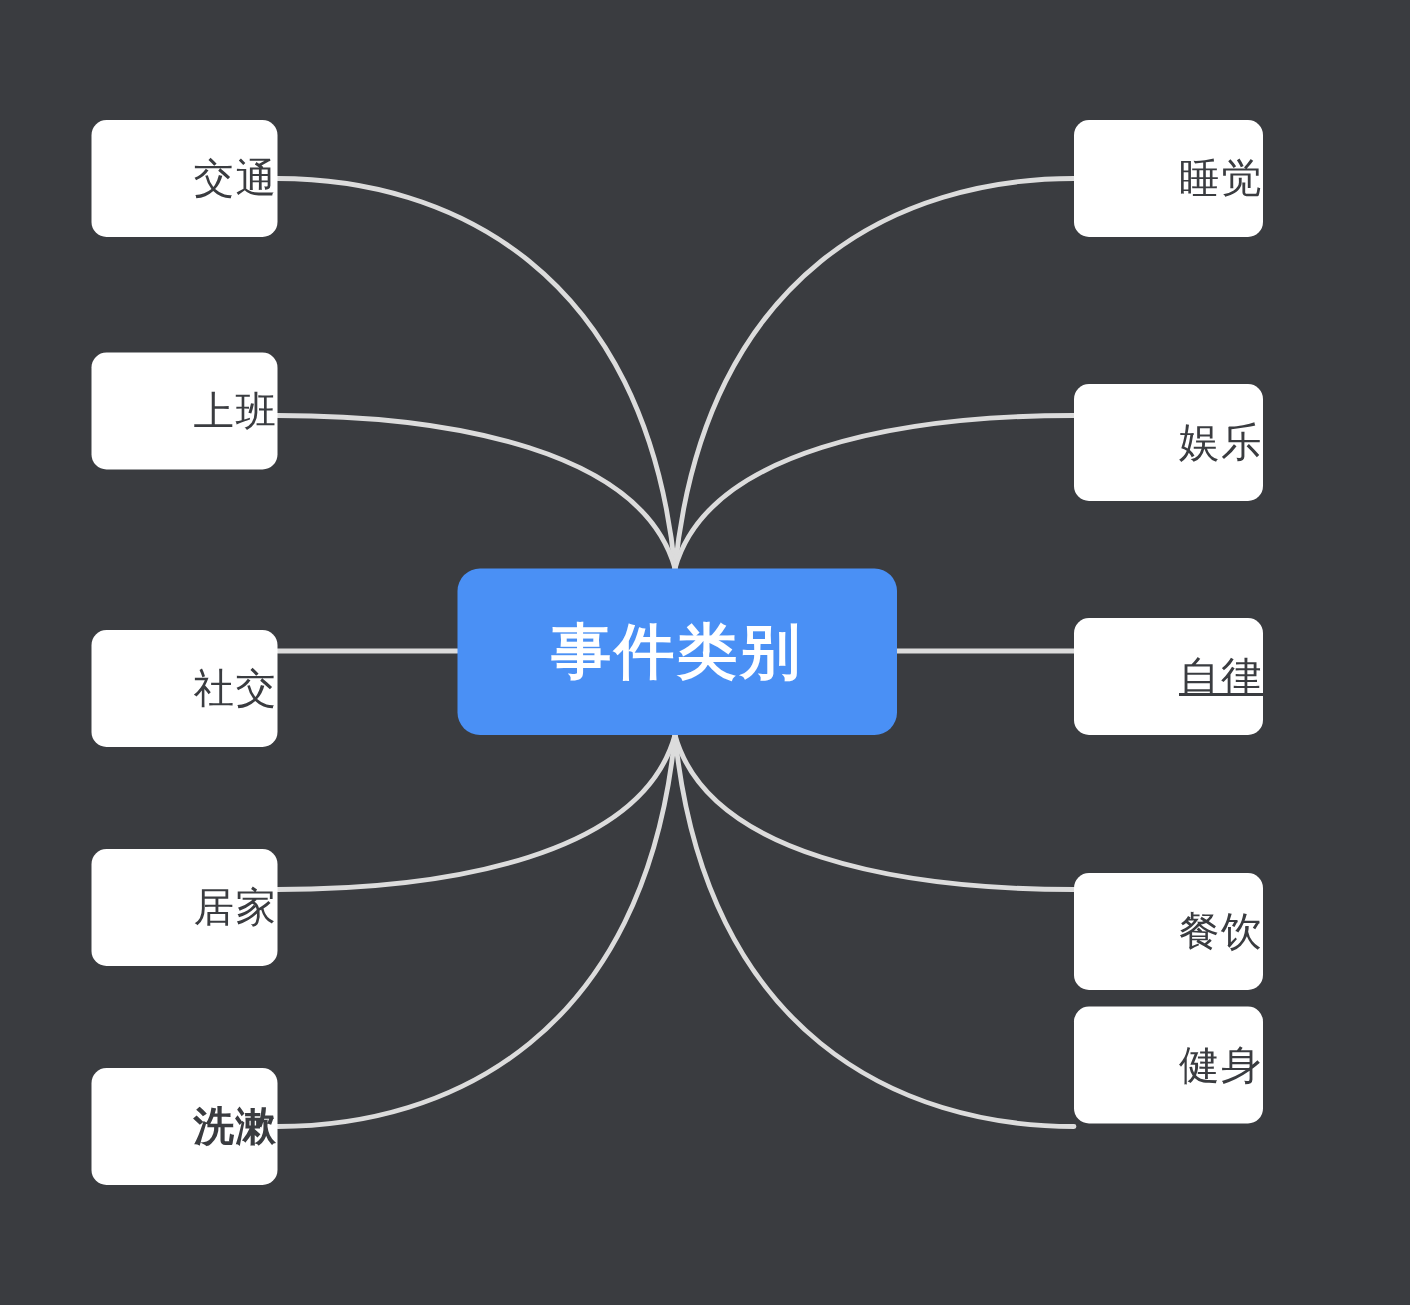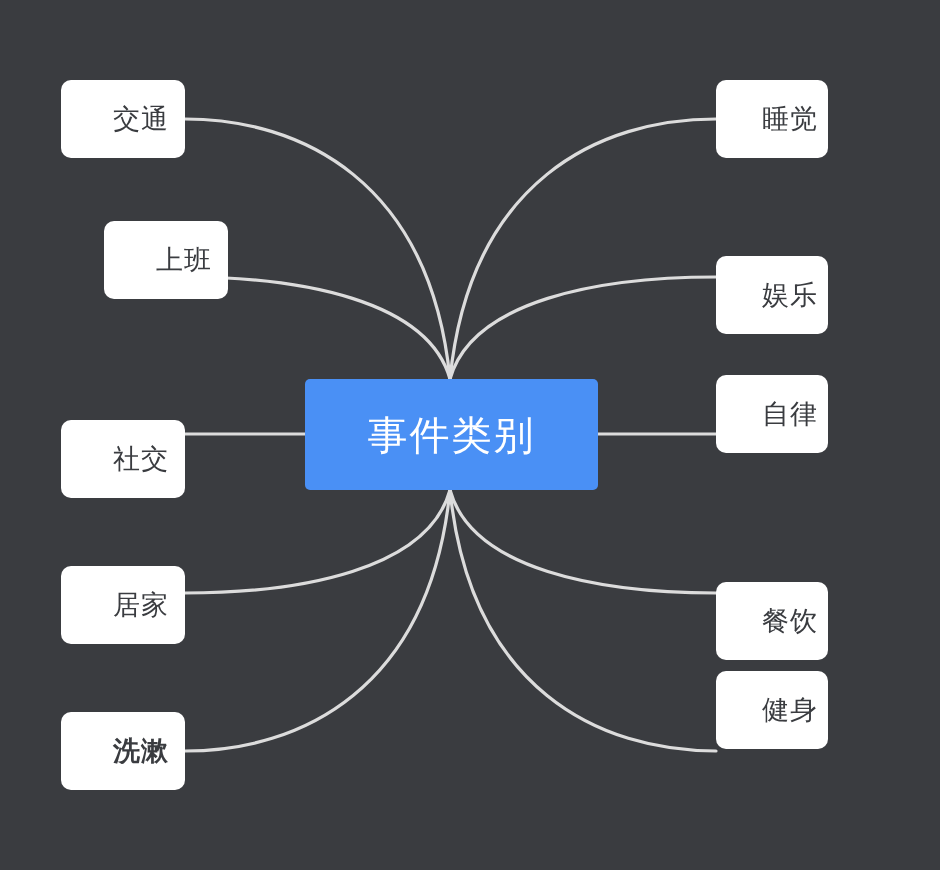--- a/index.html
+++ b/index.html
@@ -27,50 +27,51 @@
     height: 870px;
     pointer-events: none;
   }
   .branch-node {
     position: absolute;
     box-sizing: border-box;
     background: #ffffff;
     border-radius: 10px;
     display: flex;
     align-items: center;
-    justify-content: center;
+    justify-content: flex-end;
     color: #3a3c40;
     font-size: 27px;
     letter-spacing: 1px;
     line-height: 1;
     white-space: nowrap;
     user-select: none;
     padding-left: 36px;
   }
   .branch-node.left  { left: 61px;  width: 124px; height: 78px; }
-  .branch-node.right { left: 716px; width: 112px; height: 78px; }
+  .branch-node.right { left: 716px; width: 126px; height: 78px; }
 
   .root-node {
     position: absolute;
     box-sizing: border-box;
     left: 305px;
     top: 379px;
     width: 293px;
     height: 111px;
     background: #4a90f5;
-    border-radius: 5px;
+    border-radius: 15px;
     display: flex;
     align-items: center;
     justify-content: center;
     color: #ffffff;
     font-size: 40px;
     letter-spacing: 2px;
     line-height: 1;
     white-space: nowrap;
     user-select: none;
+    font-weight: bold;
   }
 </style>
 </head>
 <body>
 
 <div id="mindmap">
 
   <svg id="connector-layer" viewBox="0 0 940 870" width="940" height="870" xmlns="http://www.w3.org/2000/svg">
       <path d="M 185 119 C 300 119, 430 180, 450 379" fill="none" stroke="#dcdcdc" stroke-width="3.2" stroke-linecap="round"></path>
       <path d="M 185 277 C 300 277, 428 300, 450 379" fill="none" stroke="#dcdcdc" stroke-width="3.2" stroke-linecap="round"></path>
@@ -85,41 +86,41 @@
     </svg>
 
   <div class="root-node">
     <span>事件类别</span>
   </div>
 
   <div id="left-column">
       <div class="branch-node left" style="top: 80px;">
         <span>交通</span>
       </div>
-      <div class="branch-node left" style="top: 221px; margin-left: 43px;">
+      <div class="branch-node left" style="top: 235px;">
         <span>上班</span>
       </div>
       <div class="branch-node left" style="top: 420px;">
         <span>社交</span>
       </div>
       <div class="branch-node left" style="top: 554px; margin-top: 12px;">
         <span>居家</span>
       </div>
       <div class="branch-node left" style="top: 712px; font-weight: bold;">
         <span>洗漱</span>
       </div>
     </div>
   <div id="right-column">
       <div class="branch-node right" style="top: 80px;">
         <span>睡觉</span>
       </div>
       <div class="branch-node right" style="top: 256px;">
         <span>娱乐</span>
       </div>
-      <div class="branch-node right" style="top: 375px;">
+      <div class="branch-node right" style="top: 412px; text-decoration: underline;">
         <span>自律</span>
       </div>
       <div class="branch-node right" style="top: 554px; margin-top: 28px;">
         <span>餐饮</span>
       </div>
       <div class="branch-node right" style="top: 671px;">
         <span>健身</span>
       </div>
     </div>
 

